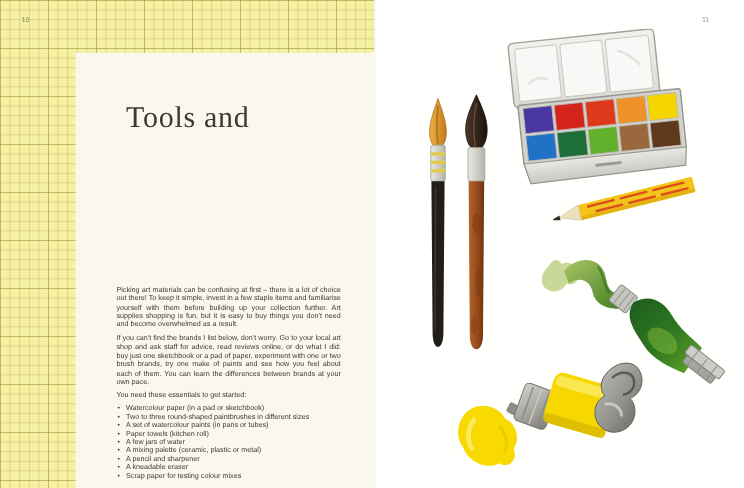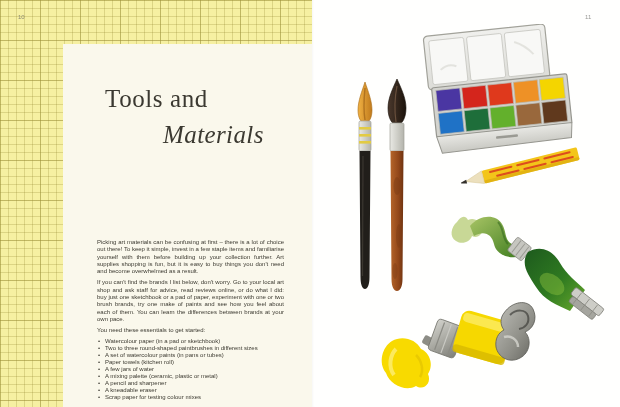--- a/index.html
+++ b/index.html
@@ -69,21 +69,20 @@
 <body>
 
 <div id="app">
 
   <div class="grid-bg"></div>
 
   <div class="right-page"></div>
 
   <div class="left-page">
     <div class="title-l1">Tools and</div>
-    <div class="title-l2">Materials</div>
 
     <div class="body-copy">
       <p>Picking art materials can be confusing at first – there is a lot of choice out there! To keep it simple, invest in a few staple items and familiarise yourself with them before building up your collection further. Art supplies shopping is fun, but it is easy to buy things you don't need and become overwhelmed as a result.</p>
       <p>If you can't find the brands I list below, don't worry. Go to your local art shop and ask staff for advice, read reviews online, or do what I did: buy just one sketchbook or a pad of paper, experiment with one or two brush brands, try one make of paints and see how you feel about each of them. You can learn the differences between brands at your own pace.</p>
       <p class="list-intro">You need these essentials to get started:</p>
       <ul class="essentials">
         <li>Watercolour paper (in a pad or sketchbook)</li>
         <li>Two to three round-shaped paintbrushes in different sizes</li>
         <li>A set of watercolour paints (in pans or tubes)</li>
         <li>Paper towels (kitchen roll)</li>

